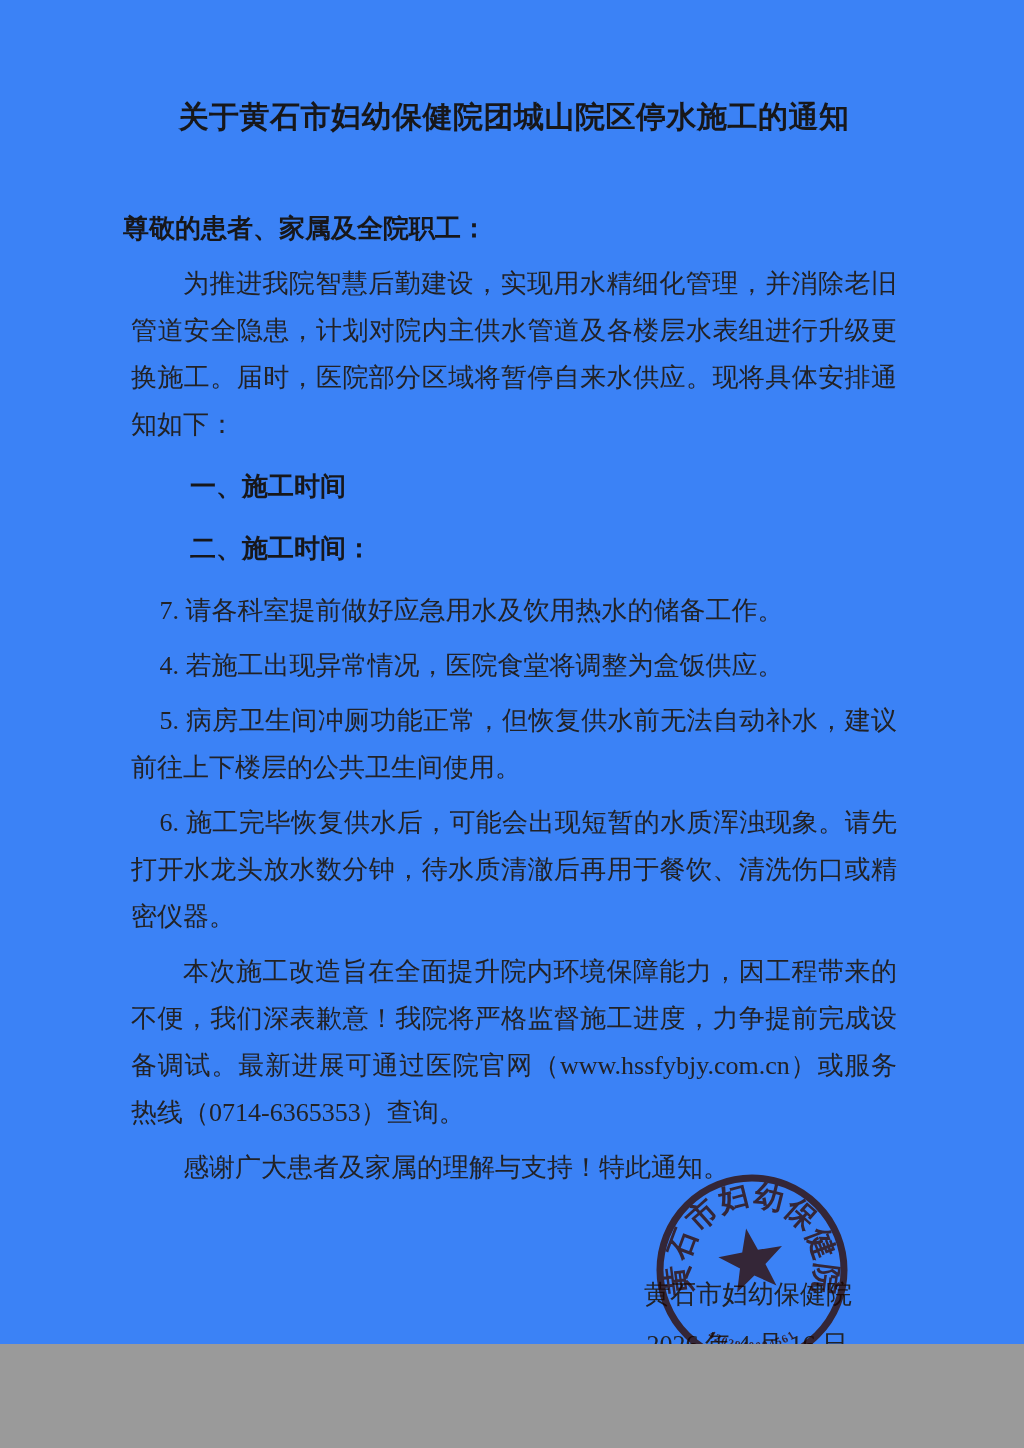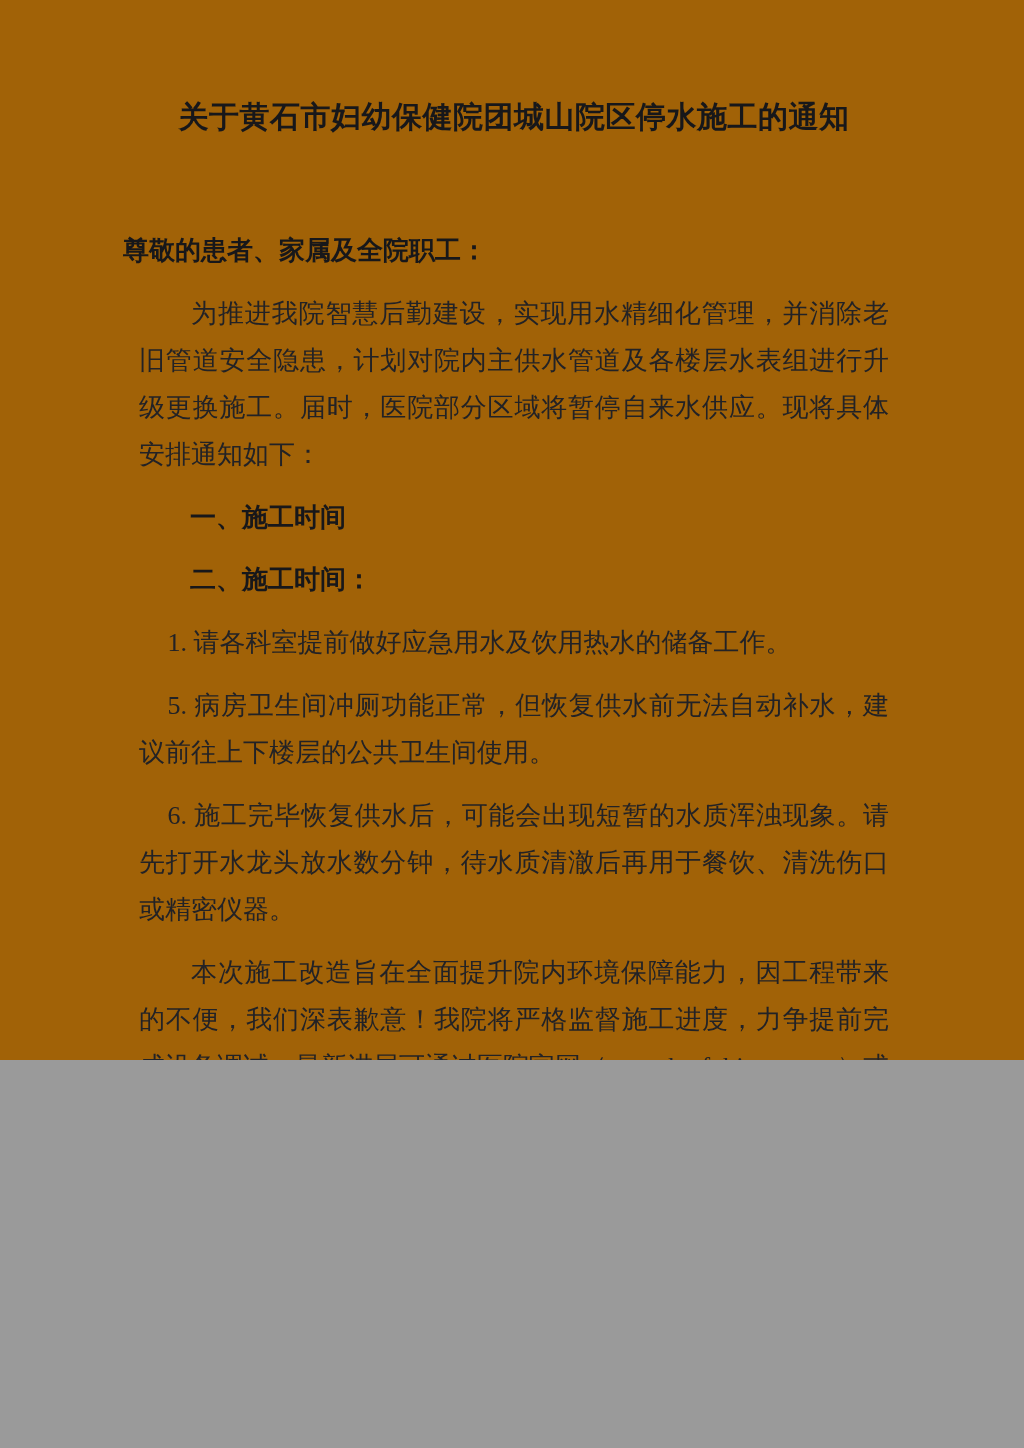--- a/index.html
+++ b/index.html
@@ -1,21 +1,21 @@
 <!DOCTYPE html>
 <html><head>
 <meta charset="utf-8">
 <style>
   html, body { margin: 0; padding: 0; background: #9a9a9a; }
   .page {
     position: relative;
     width: 1024px;
-    height: 1060px;
+    height: 1344px;
     margin: 0 auto;
-    background: #a16207;
+    background: #3b82f6;
     overflow: hidden;
     font-family: "Liberation Serif", "DejaVu Serif", serif;
     color: #1d1d1f;
   }
   .doc {
     position: absolute;
     left: 123px;
     top: 96px;
     width: 782px;
   }
@@ -23,29 +23,29 @@
     margin: 0;
     font-family: "Liberation Sans", "DejaVu Sans", sans-serif;
     font-weight: bold;
     font-size: 30px;
     line-height: 42px;
     text-align: center;
     color: #17171a;
     letter-spacing: 0.5px;
   }
   .salutation {
-    margin: 89px 0 0 0;
+    margin: 67px 0 0 0;
     font-family: "Liberation Sans", "DejaVu Sans", sans-serif;
     font-weight: bold;
     font-size: 26px;
     line-height: 47px;
     color: #17171a;
   }
   .body {
-    margin: 16px;
+    margin: 8px;
     font-size: 26px;
     line-height: 47px;
     text-align: justify;
     color: #222226;
   }
   .indent { text-indent: 2em; }
   .item { text-indent: 1.1em; }
   .heading {
     margin: 15px;
     font-family: "Liberation Sans", "DejaVu Sans", sans-serif;
@@ -94,21 +94,22 @@
   <div class="doc">
     <h1 class="title">关于黄石市妇幼保健院团城山院区停水施工的通知</h1>
 
     <p class="salutation">尊敬的患者、家属及全院职工：</p>
 
     <p class="body indent">为推进我院智慧后勤建设，实现用水精细化管理，并消除老旧管道安全隐患，计划对院内主供水管道及各楼层水表组进行升级更换施工。届时，医院部分区域将暂停自来水供应。现将具体安排通知如下：</p>
 
     <p class="heading">一、施工时间</p>
 
     <p class="heading">二、施工时间：</p>
-    <p class="body item">1. 请各科室提前做好应急用水及饮用热水的储备工作。</p>
+    <p class="body item">7. 请各科室提前做好应急用水及饮用热水的储备工作。</p>
+    <p class="body item">4. 若施工出现异常情况，医院食堂将调整为盒饭供应。</p>
     <p class="body item">5. 病房卫生间冲厕功能正常，但恢复供水前无法自动补水，建议前往上下楼层的公共卫生间使用。</p>
     <p class="body item">6. 施工完毕恢复供水后，可能会出现短暂的水质浑浊现象。请先打开水龙头放水数分钟，待水质清澈后再用于餐饮、清洗伤口或精密仪器。</p>
 
     <p class="body indent">本次施工改造旨在全面提升院内环境保障能力，因工程带来的不便，我们深表歉意！我院将严格监督施工进度，力争提前完成设备调试。最新进展可通过医院官网（www.hssfybjy.com.cn）或服务热线（0714-6365353）查询。</p>
     <p class="body indent">感谢广大患者及家属的理解与支持！特此通知。</p>
   </div>
 
   <div class="signature">黄石市妇幼保健院</div>
   <div class="date">2026 年 4 月 16 日</div>
 

